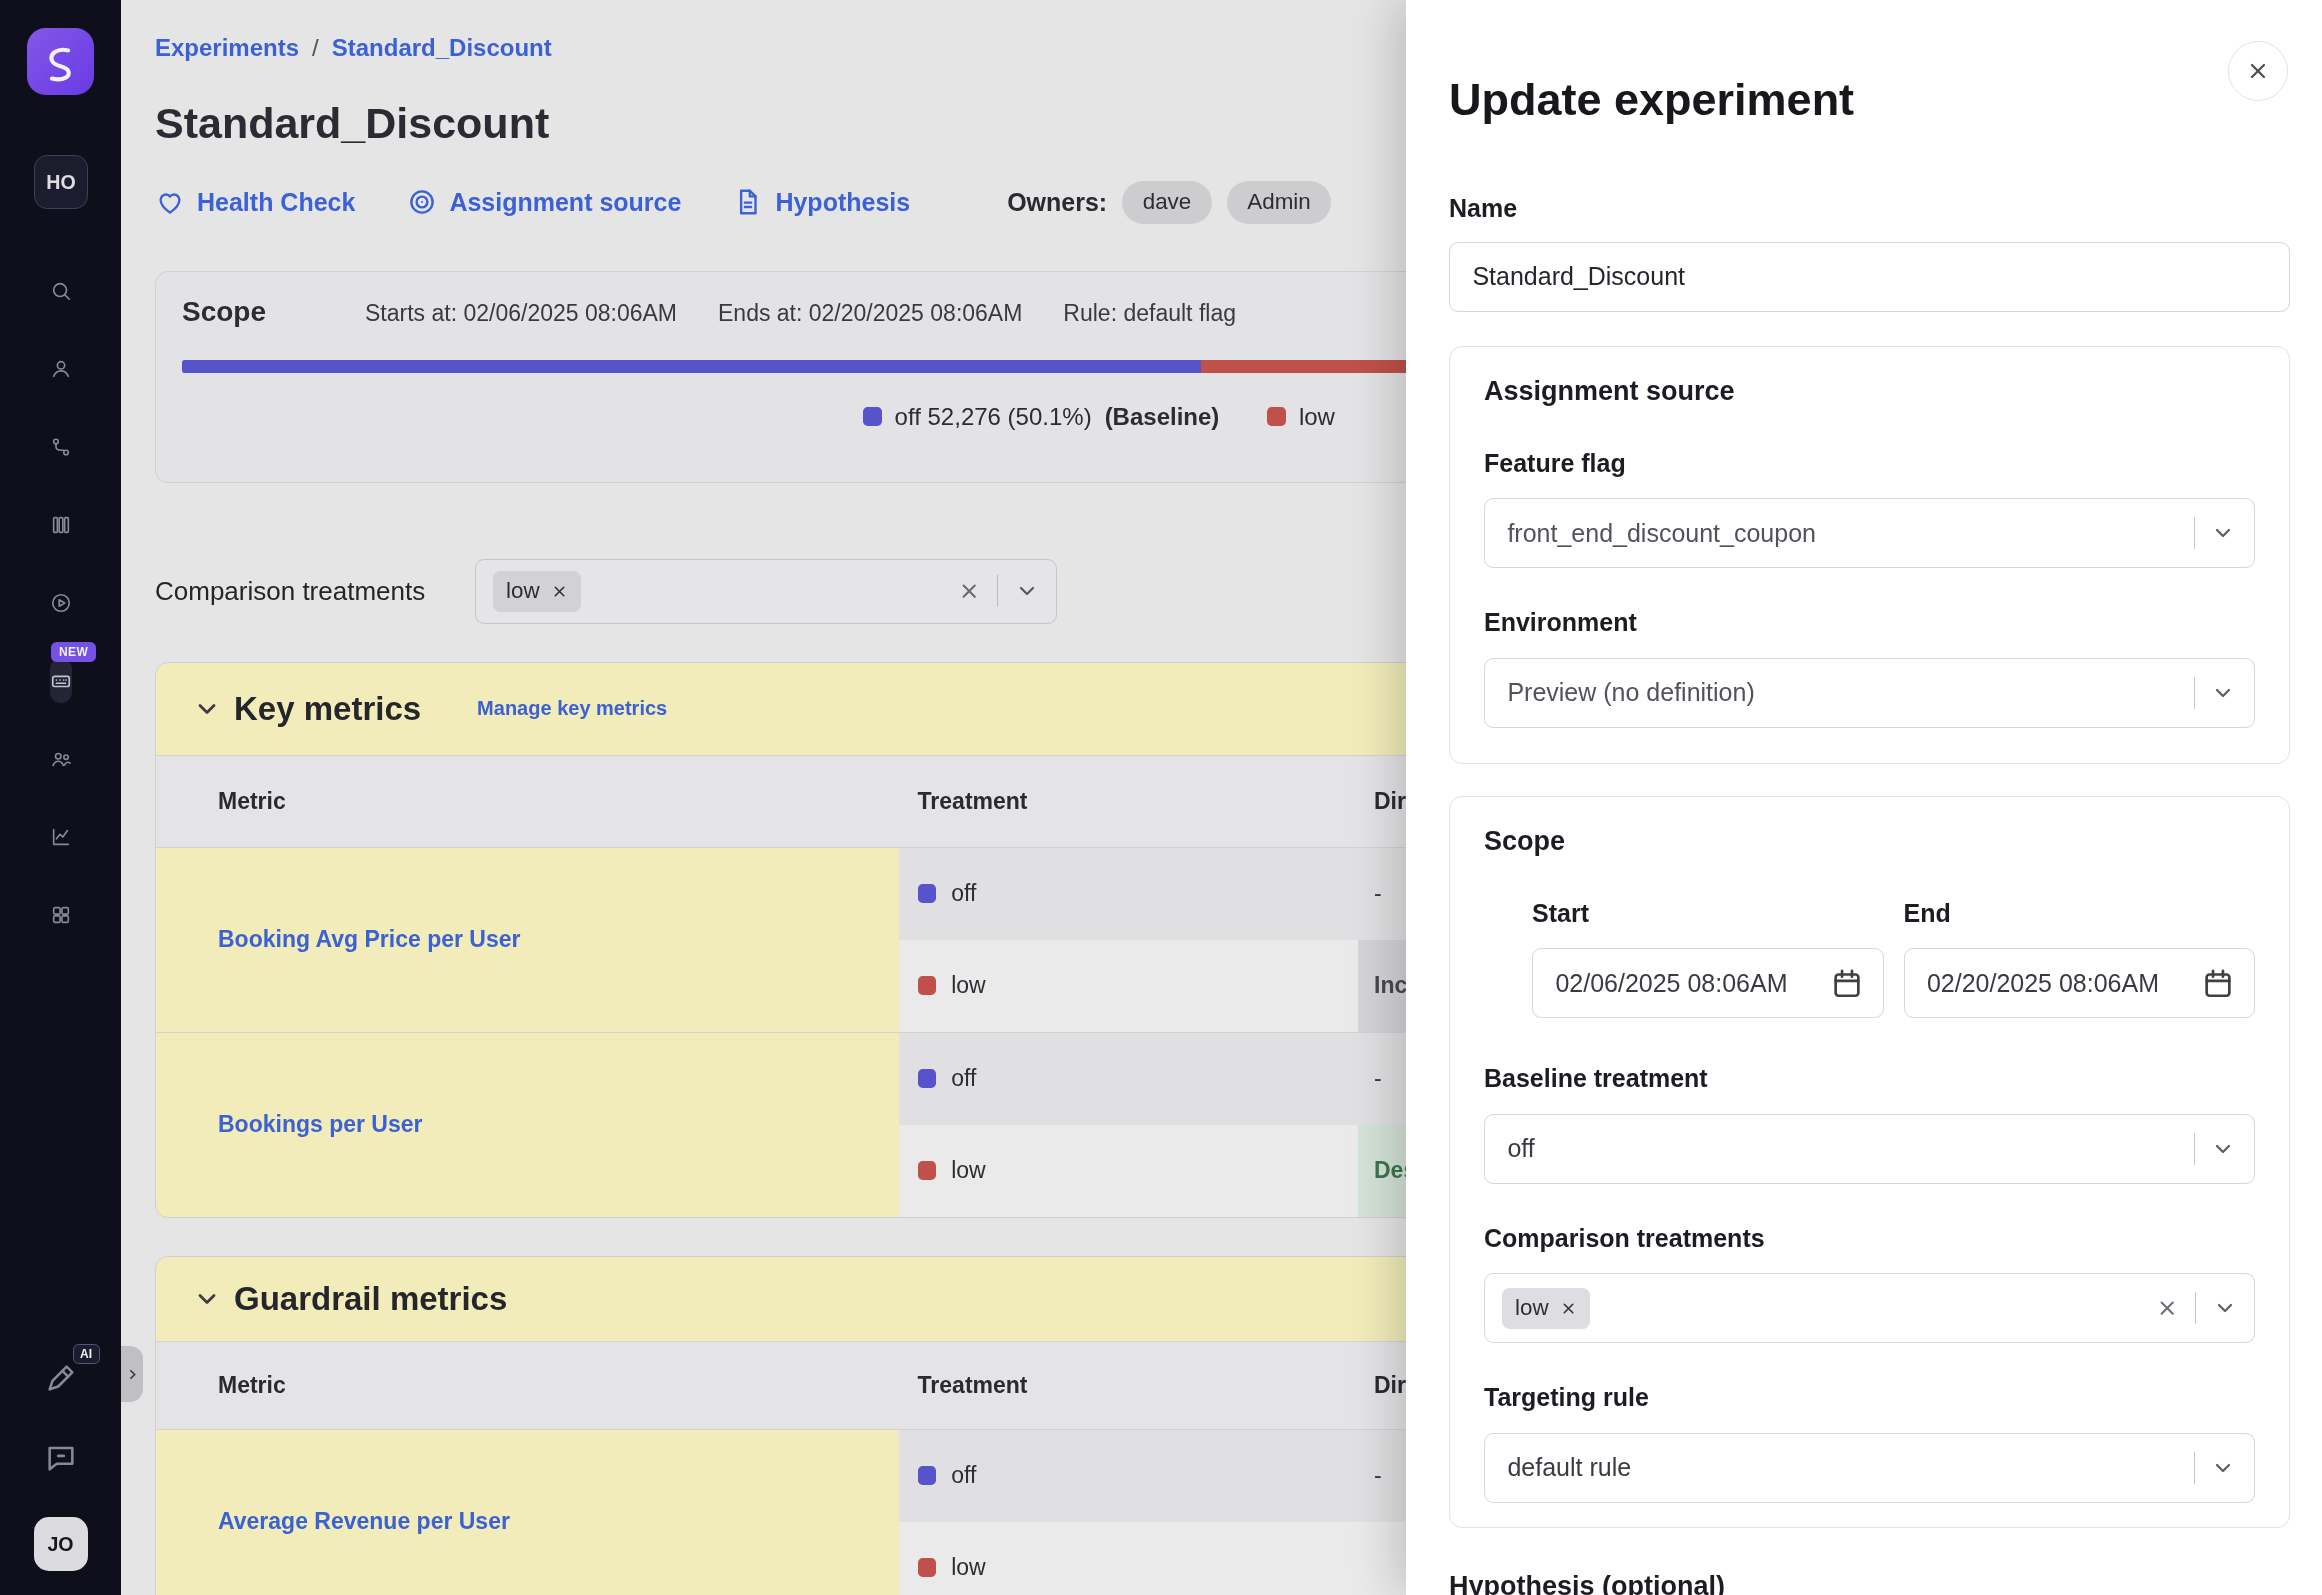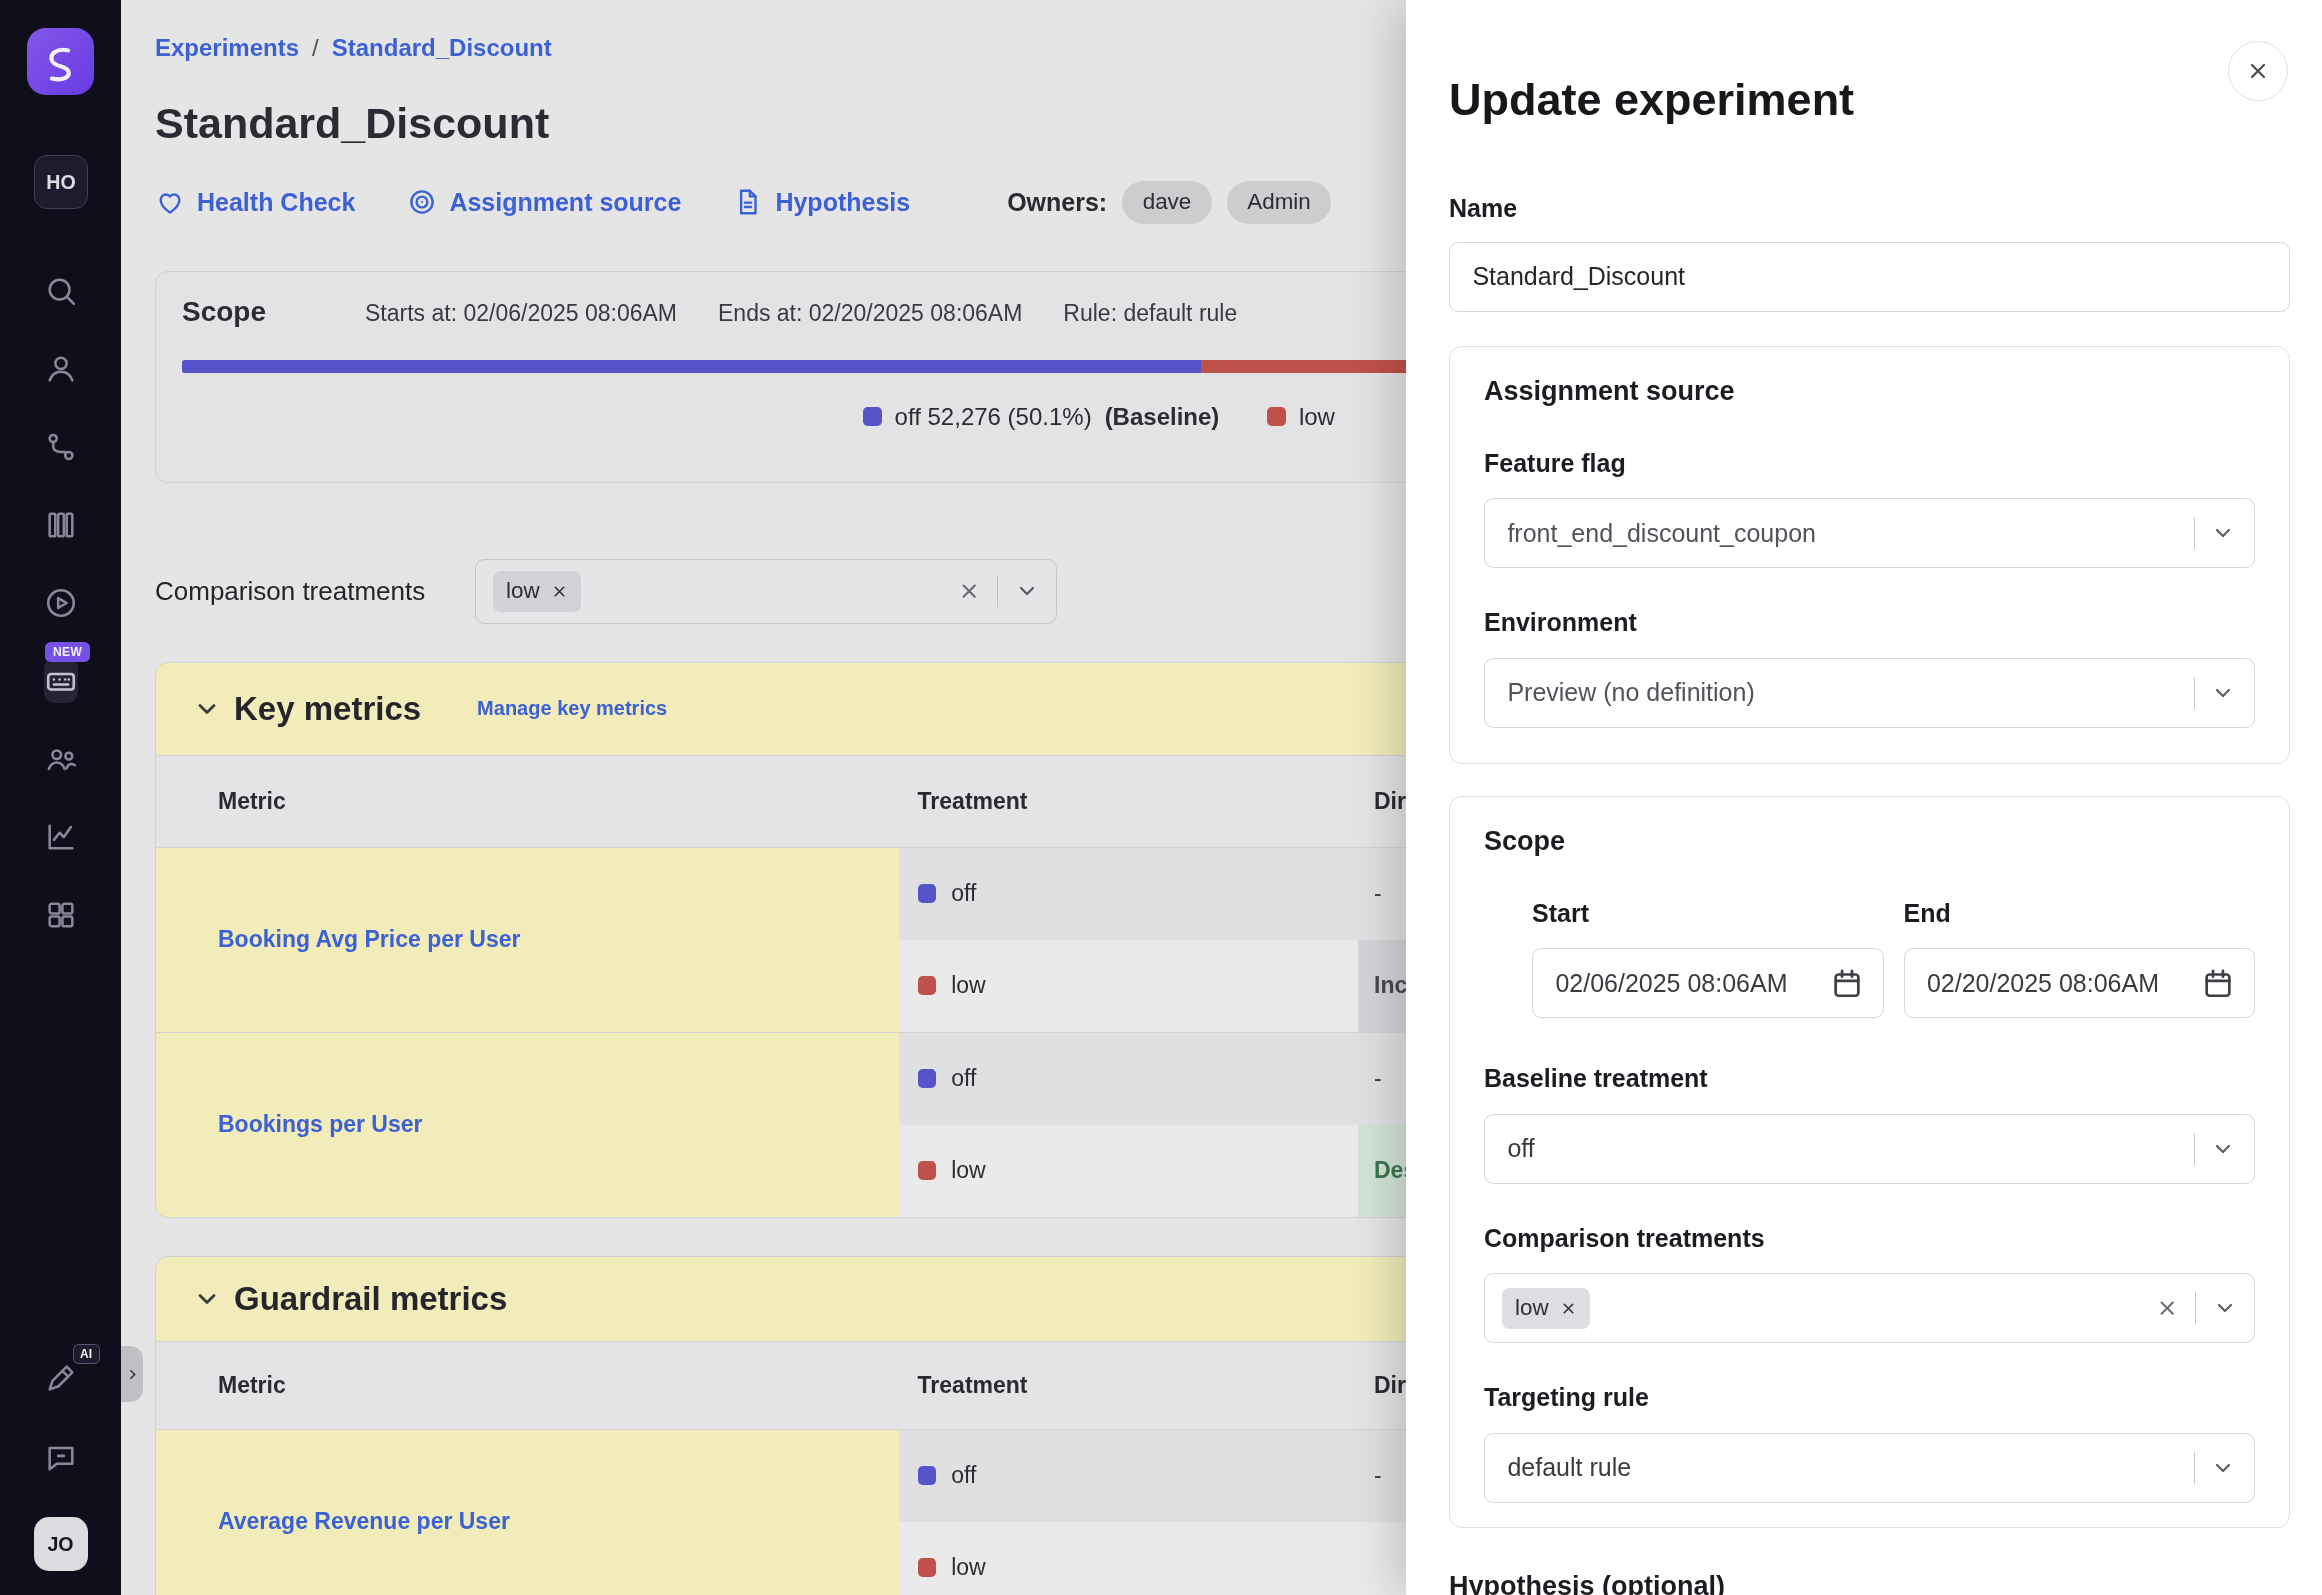--- a/index.html
+++ b/index.html
@@ -12,21 +12,21 @@
 
   
   .sidebar { position:absolute; left:0; top:0; bottom:0; width:121px; background:#0f0f1d; z-index:10; }
   .logo { position:absolute; top:28px; left:27px; width:67px; height:67px; border-radius:18.6px;
           background:linear-gradient(135deg,#8a5cf6,#6d3ef0); display:flex; align-items:center; justify-content:center; }
   .logo svg { width:41px; height:41px; }
   .ws-badge { position:absolute; top:155px; left:34px; width:54px; height:54px; border-radius:13px;
               background:#1d1d30; border:1.9px solid #42425a; color:#e8e8ee; font-size:19.6px; font-weight:700;
               display:flex; align-items:center; justify-content:center; }
   .nav-icons { position:absolute; top:268px; left:0; width:121px; display:flex; flex-direction:column; align-items:center; gap:33px; }
-  .nav-item { width:34px; height:45px; display:flex; align-items:center; justify-content:center; color:#8f8fa0; position:relative; }
+  .nav-item { width:22px; height:45px; display:flex; align-items:center; justify-content:center; color:#8f8fa0; position:relative; }
   .nav-item svg { width:34px; height:34px; stroke:currentColor; fill:none; stroke-width:1.8; stroke-linecap:round; stroke-linejoin:round; }
   .nav-item.active { background:#262639; border-radius:11.2px; color:#cfcfdd; }
   .new-badge { position:absolute; top:-16px; left:1.9px; background:#7b55f2; color:#fff; font-size:12px; font-weight:700;
                padding:2.8px 7.5px; border-radius:5.6px; letter-spacing:0.5px; }
   .sidebar-bottom { position:absolute; bottom:24px; left:0; width:121px; display:flex; flex-direction:column; align-items:center; gap:39px; }
   .sidebar-bottom .nav-item { width:41px; height:41px; }
   .ai-badge { position:absolute; top:-13px; right:-18.6px; background:#1d1d30; border:1.4px solid #5a5a74; color:#fff;
               font-size:12px; font-weight:700; padding:1.9px 6.5px; border-radius:5.6px; }
   .user-badge { width:54px; height:54px; border-radius:15px; background:#e7e7ec; color:#17171c; font-weight:700; font-size:19.6px;
                 display:flex; align-items:center; justify-content:center; }
@@ -263,21 +263,21 @@
         <span class="pill">dave</span>
         <span class="pill">Admin</span>
       </span>
     </div>
 
     <div class="scope-card">
       <div class="scope-head">
         <span class="scope-title">Scope</span>
         <span class="scope-meta">Starts at: 02/06/2025 08:06AM</span>
         <span class="scope-meta">Ends at: 02/20/2025 08:06AM</span>
-        <span class="scope-meta">Rule: default rule</span>
+        <span class="scope-meta">Rule: default flag</span>
       </div>
       <div class="scope-bar">
         <div class="bar-off"></div>
         <div class="bar-low"></div>
       </div>
       <div class="legend">
         <span class="legend-item">
           <span class="sq sq-off"></span>
           <span>off 52,276 (50.1%)</span>
           <strong>(Baseline)</strong>

